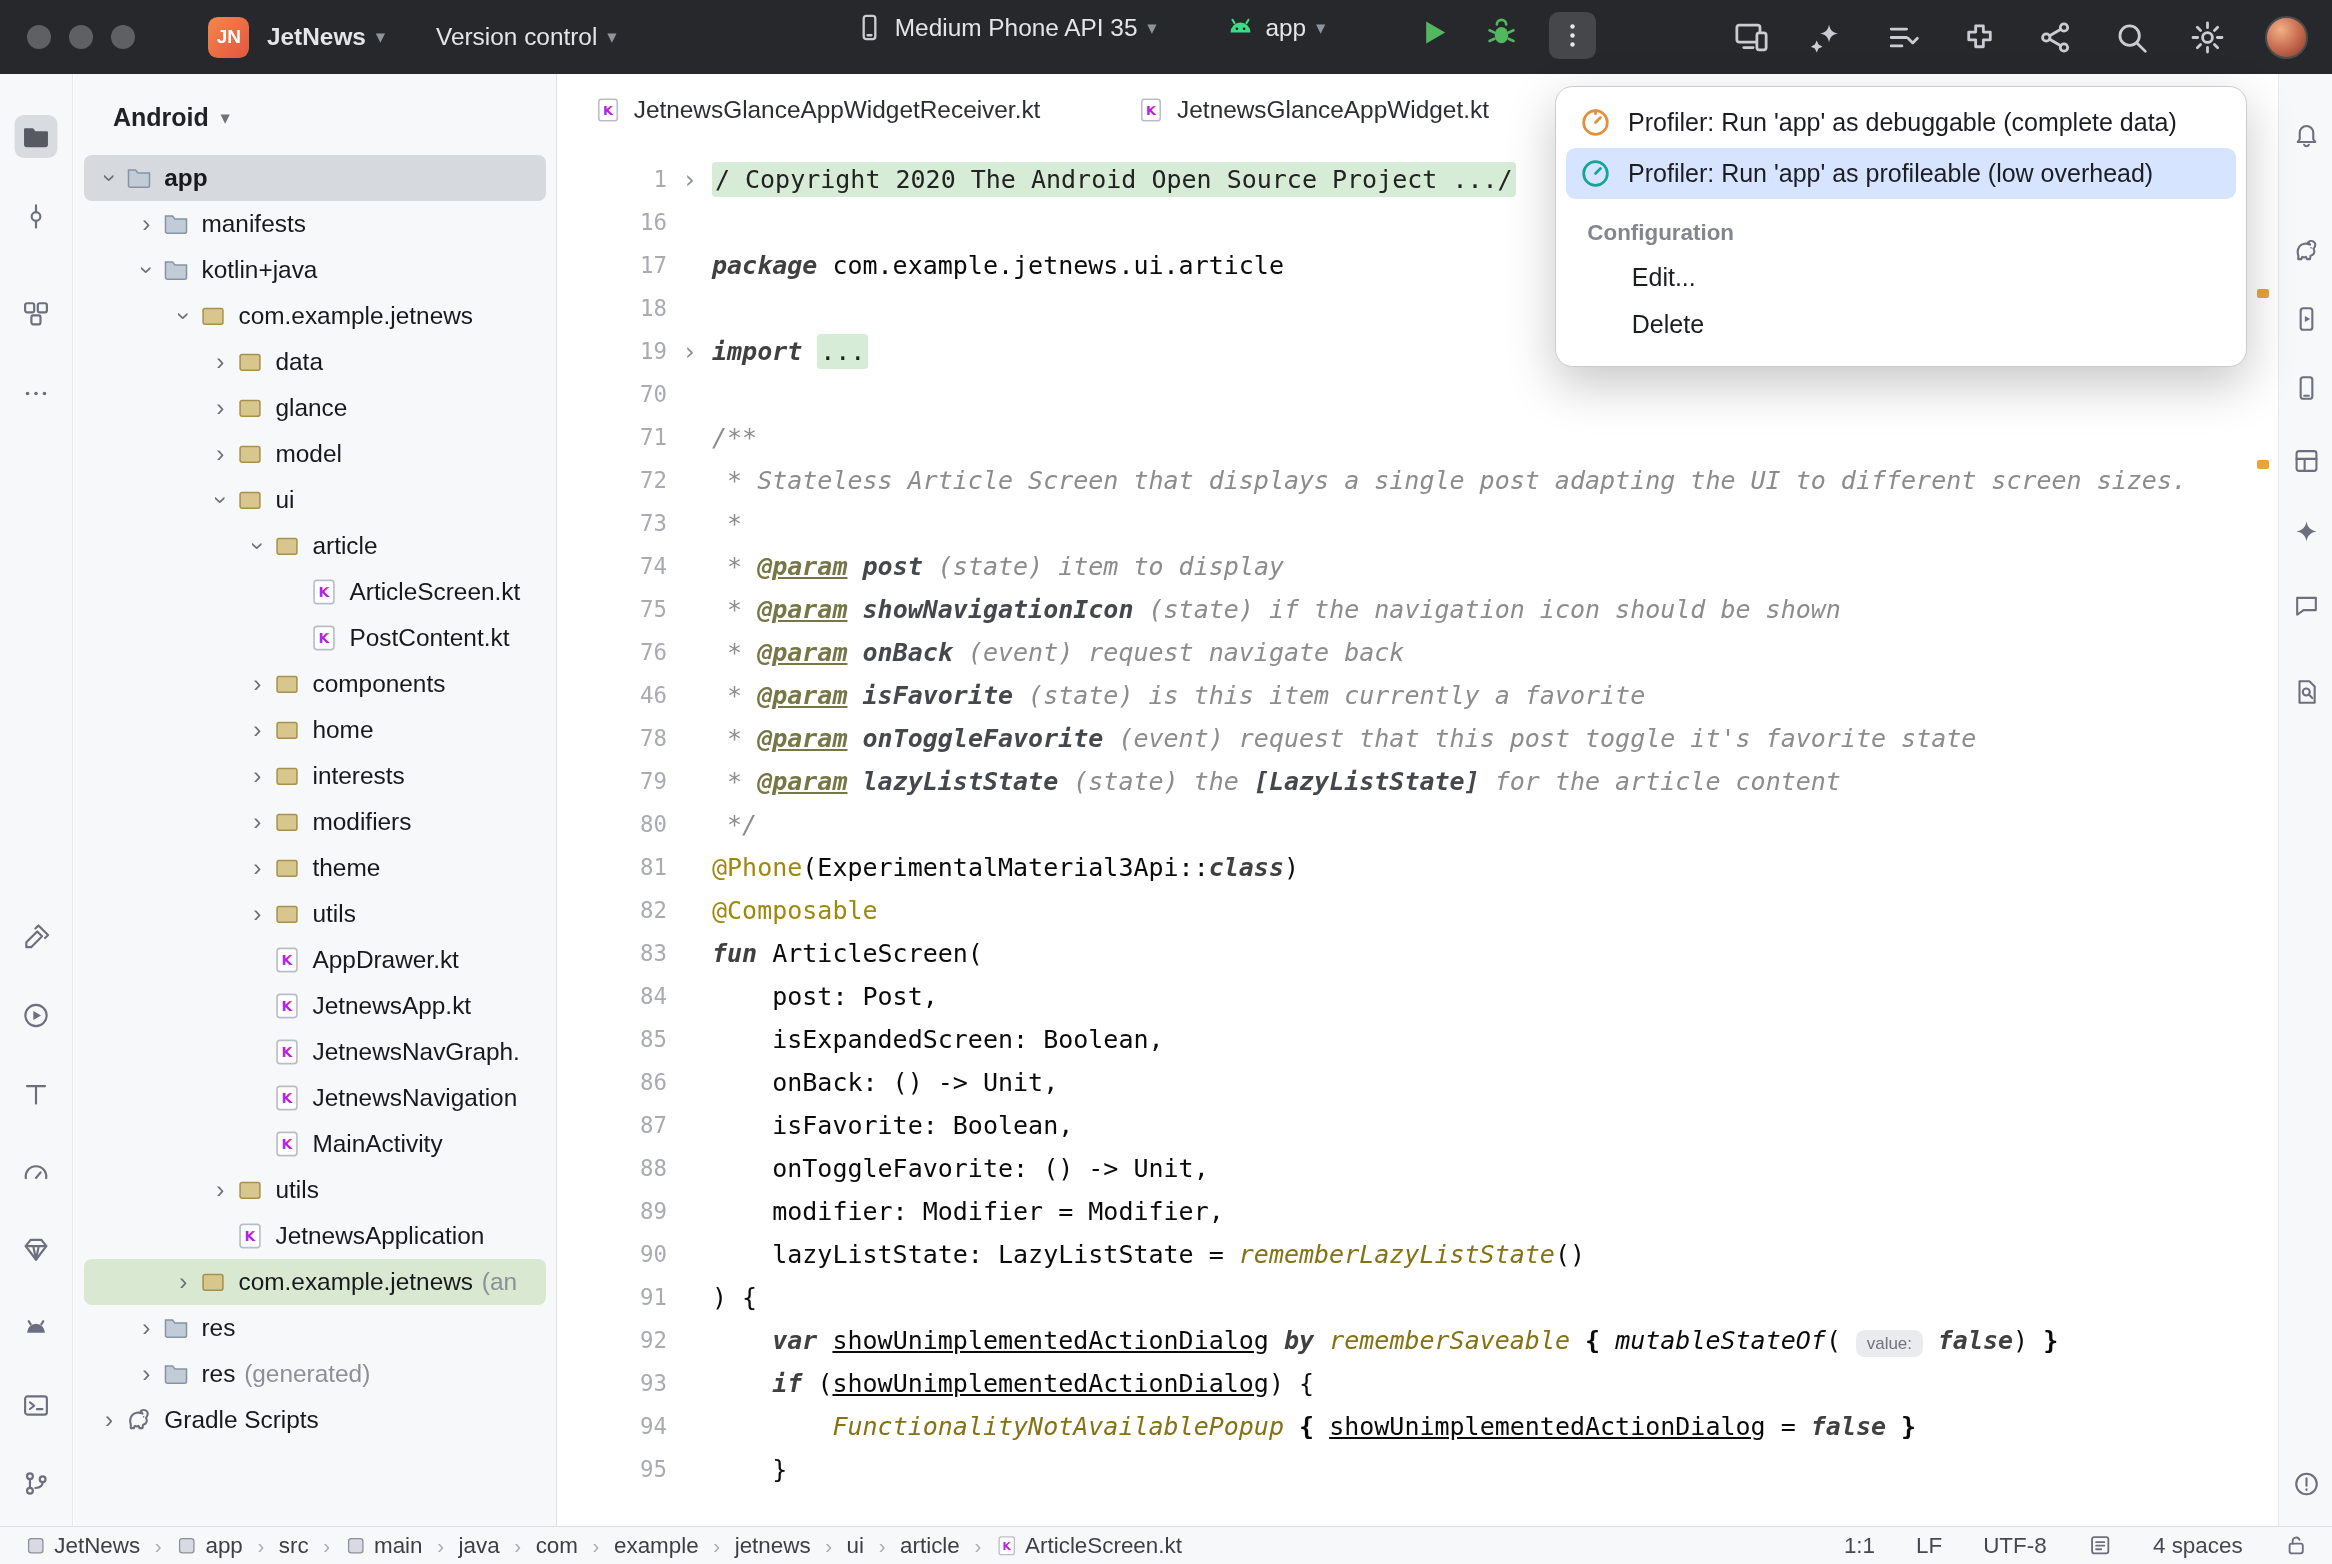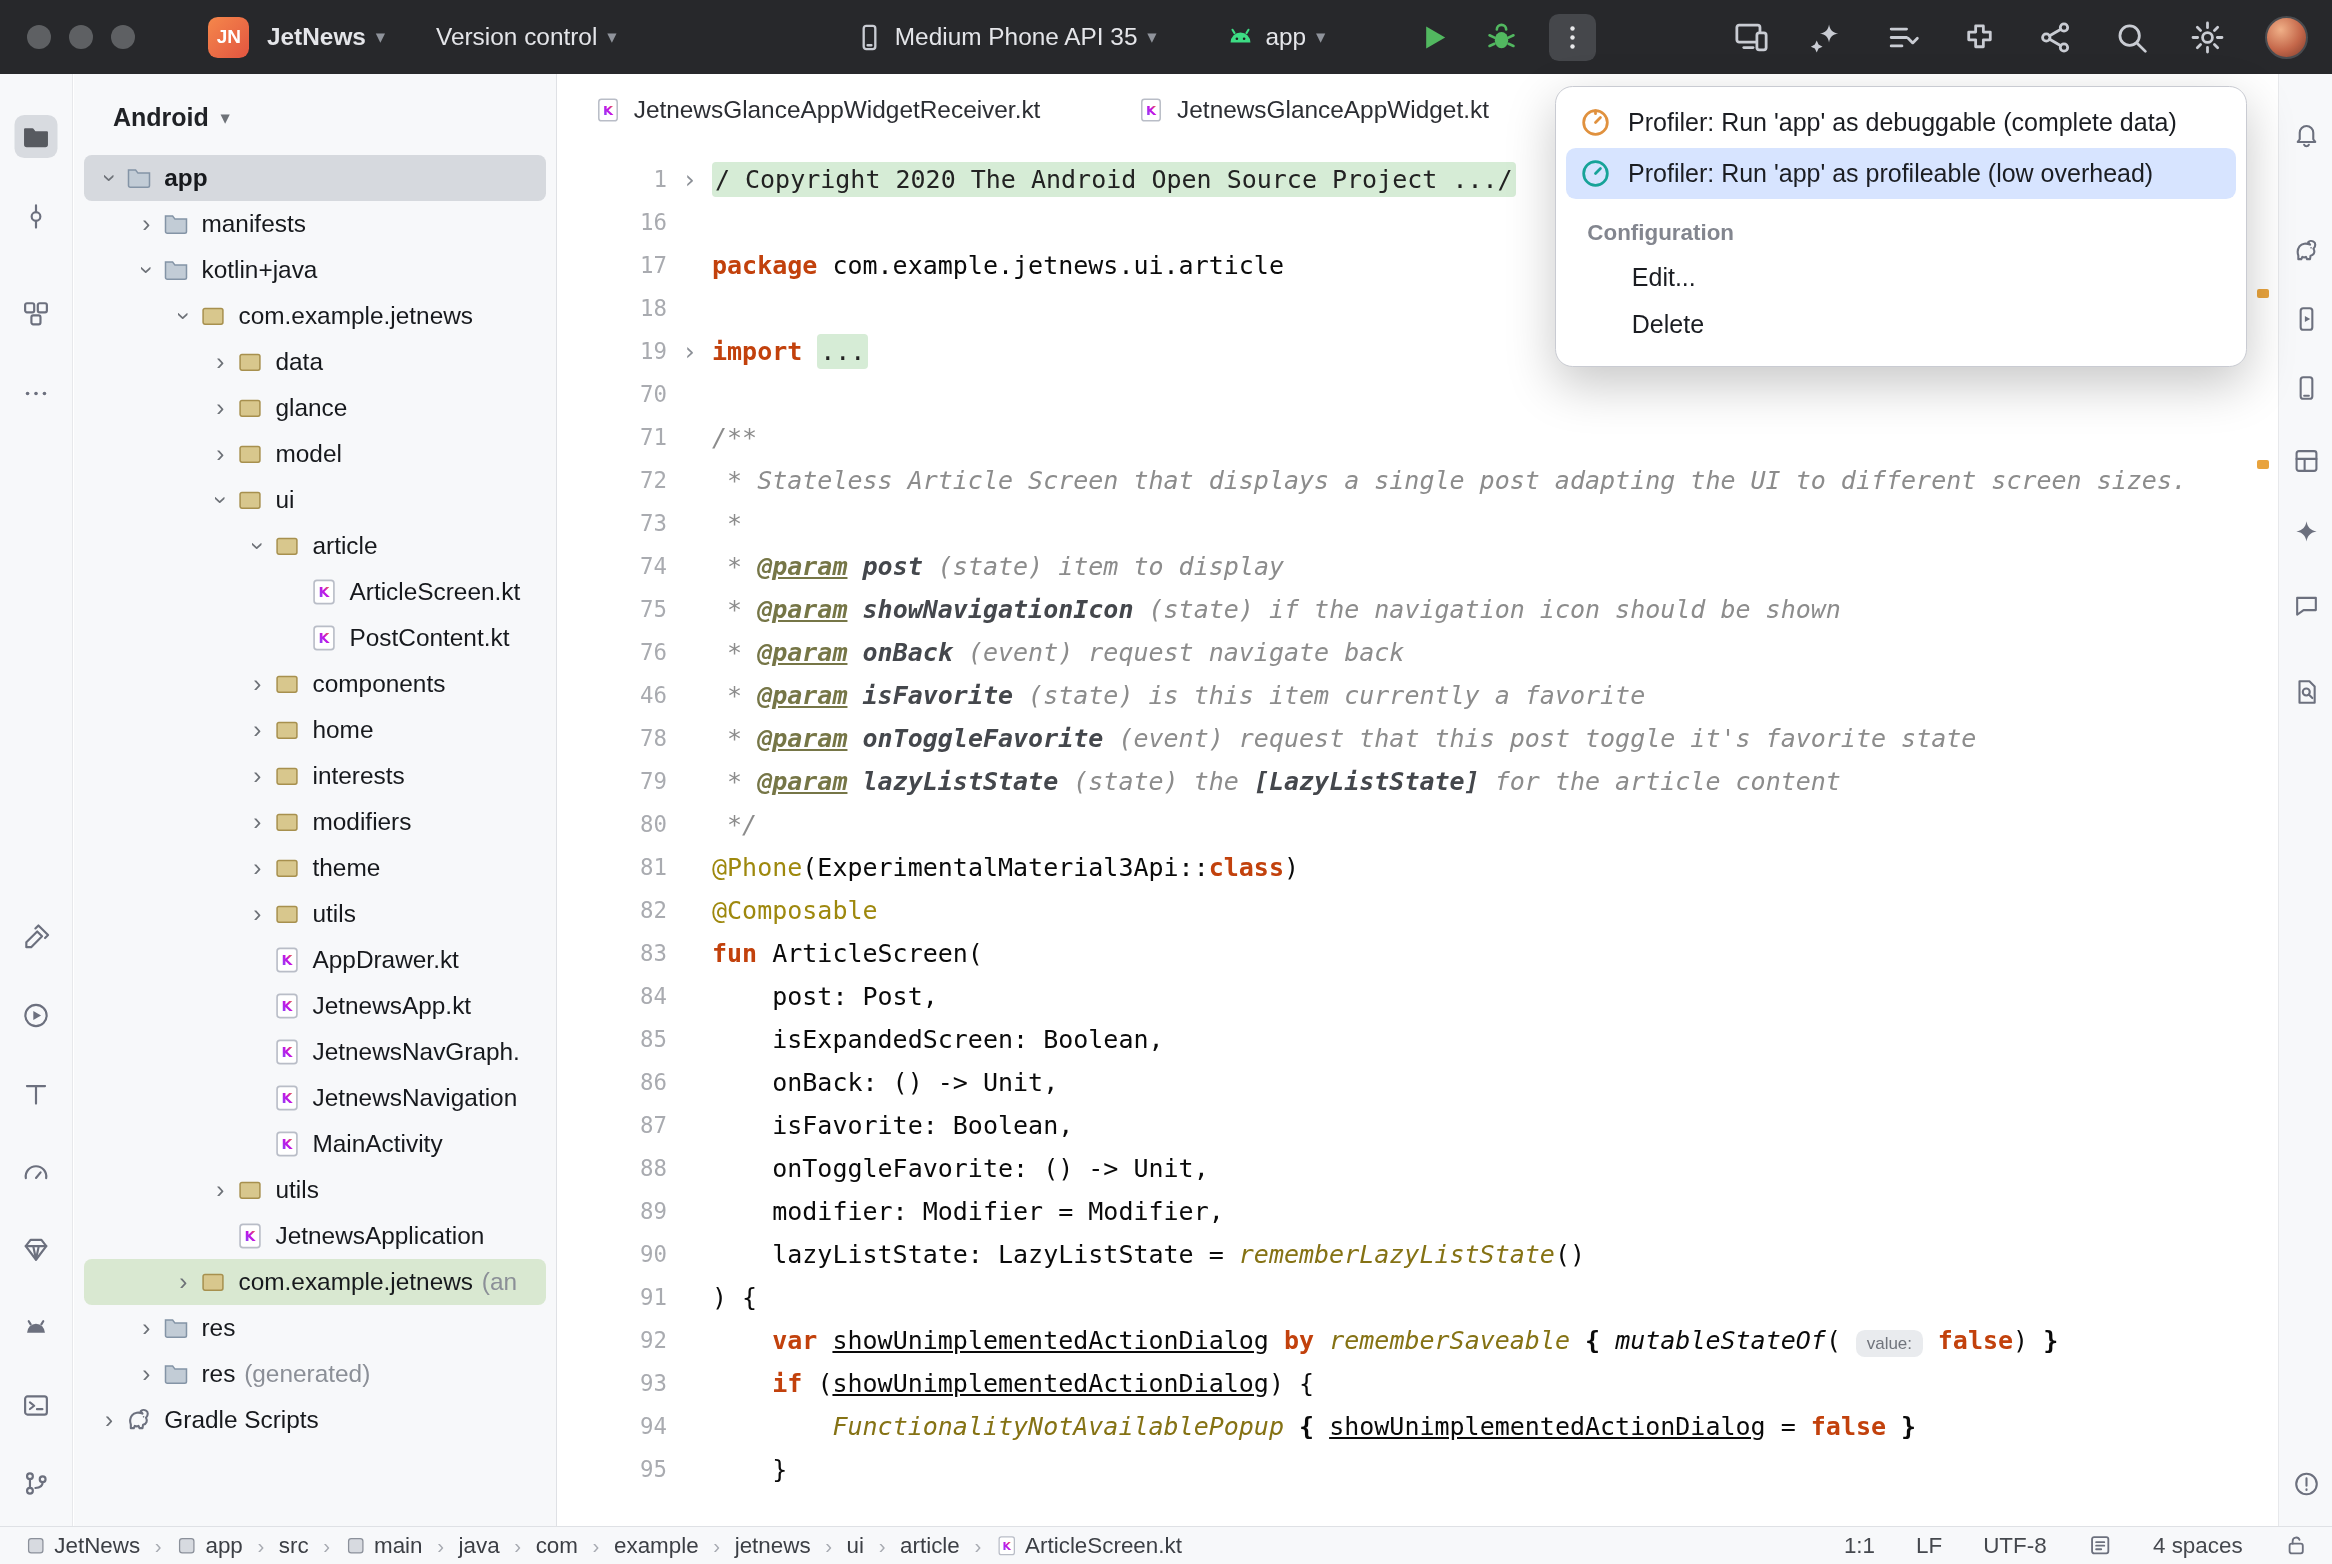--- a/index.html
+++ b/index.html
@@ -8,21 +8,21 @@
   .window { position:relative; width:2333px; height:1564px; background:#fff; overflow:hidden; }
 
   
   .titlebar { position:absolute; left:0; top:0; width:2333px; height:74px; background:#27282b; display:flex; align-items:center; padding-left:27px; z-index:20; }
   .traffic { display:flex; gap:17.6px; margin-right:41px; }
   .tl { width:24.4px; height:24.4px; border-radius:50%; background:#5e6063; }
   .jn-logo { width:41px; height:41px; border-radius:9.8px; background:linear-gradient(135deg,#f5874b,#e25540); color:#fff; font-weight:bold; font-size:19px; display:flex; align-items:center; justify-content:center; margin-right:17.6px;margin-left:32px; }
   .tb-item { display:flex; align-items:center; gap:9.8px; color:#e4e5e9; font-size:24.4px; cursor:default; }
   .tb-item.proj { font-weight:bold; margin-right:51px; }
   .chev-d { color:#8f939b; font-size:18.5px; }
-  .tb-center { position:absolute; left:854px; top:0; height:74px; display:flex; align-items:center; }
+  .tb-center { position:absolute; left:854px; top:12px; height:74px; display:flex; align-items:flex-start; }
   .ic { display:inline-block; }
   .ic-32 { width:31px; height:31px; }
   .ic-36 { width:35px; height:35px; }
   .run-cfg { margin-left:68px; }
   .icon-btn { width:41px; height:41px; display:flex; align-items:center; justify-content:center; }
   .ml90 { margin-left:88px; } .ml28 { margin-left:27px; }
   .kebab { width:47px; height:47px; background:#45474b; border-radius:9.8px; display:flex; align-items:center; justify-content:center; margin-left:27px; }
   .tb-right { position:absolute; right:0; top:0; height:74px; display:flex; align-items:center; gap:39px; padding-right:25px; }
   .avatar { width:43px; height:43px; border-radius:50%; background:radial-gradient(circle at 35% 30%, #f0b088, #c4674a 55%, #7c3c2c); border:2px solid #4a4c50; }
 
@@ -53,21 +53,21 @@
   
   .editor { position:absolute; left:558px; top:74px; right:56px; bottom:38px; background:#fff; overflow:hidden; }
   .tabs { height:72px; display:flex; align-items:center; padding-left:37px; gap:98px; }
   .tab { display:flex; align-items:center; gap:12.7px; font-size:24.4px; color:#2c2e33; }
   .tab .kicon { width:26px; height:26px; }
   .code { position:absolute; top:72px; left:0; right:0; bottom:0; padding-top:11.7px; font-family:"DejaVu Sans Mono","Liberation Mono",monospace; }
   .cl { display:flex; height:43px; align-items:center; }
   .ln { width:109px; text-align:right; color:#a9abb0; font-size:22.4px; flex:none; }
   .fd { width:45px; text-align:center; color:#8c9097; font-size:24.4px; flex:none; }
   .ct { font-size:25px; white-space:pre; color:#0a0a0a; }
-  .ct .k { color:#c2410c; font-weight:bold; }
+  .ct .k { color:#404040; font-weight:bold;font-style:italic; }
   .ct .p { color:#0a0a0a; }
   .ct .c { color:#8c8c8c; font-style:italic; }
   .ct .t { color:#79795０; } 
   .ct .t { color:#767647; font-weight:bold; font-style:italic; text-decoration:underline; }
   .ct .n { color:#44474c; font-weight:bold; font-style:italic; }
   .ct .l { color:#44474c; font-weight:bold; font-style:italic; }
   .ct .a { color:#9e880d; }
   .ct .f { color:#857214; font-style:italic; }
   .ct .i { color:#0a0a0a; font-style:italic; }
   .ct .u { color:#0a0a0a; text-decoration:underline; }

